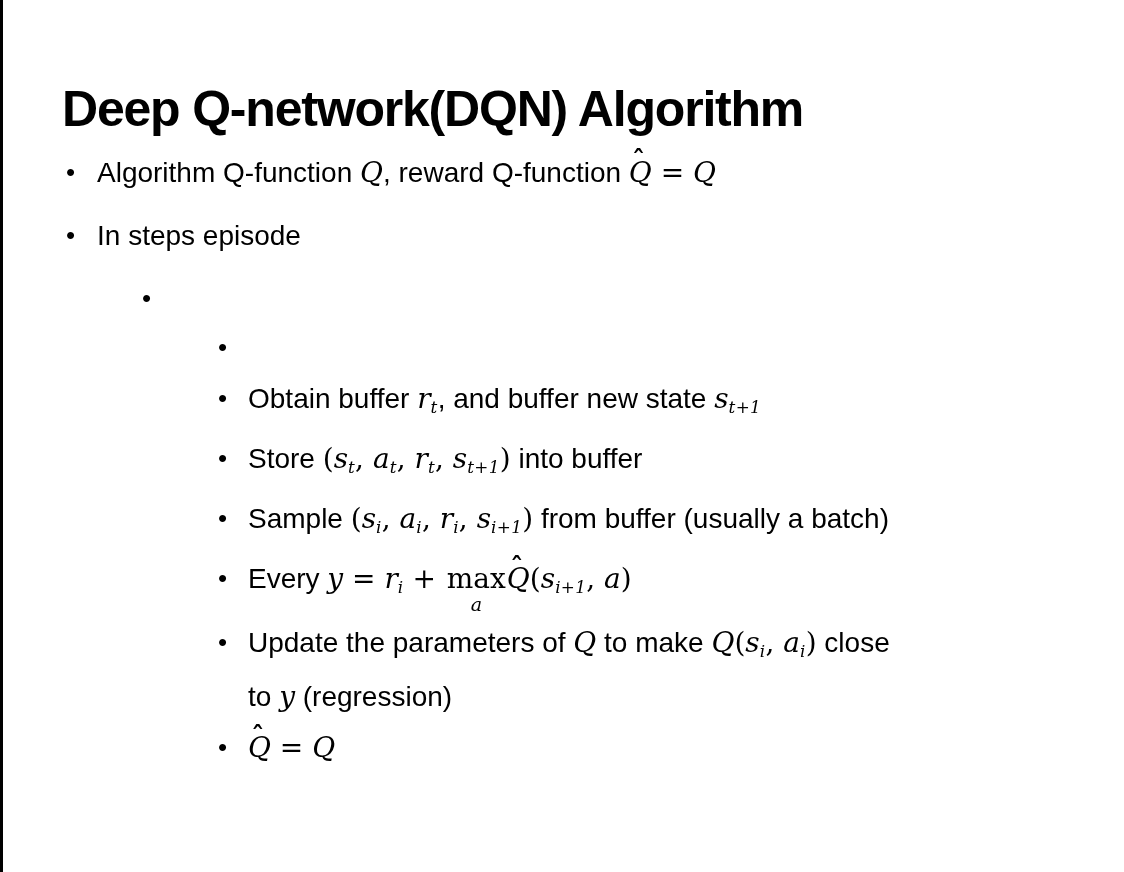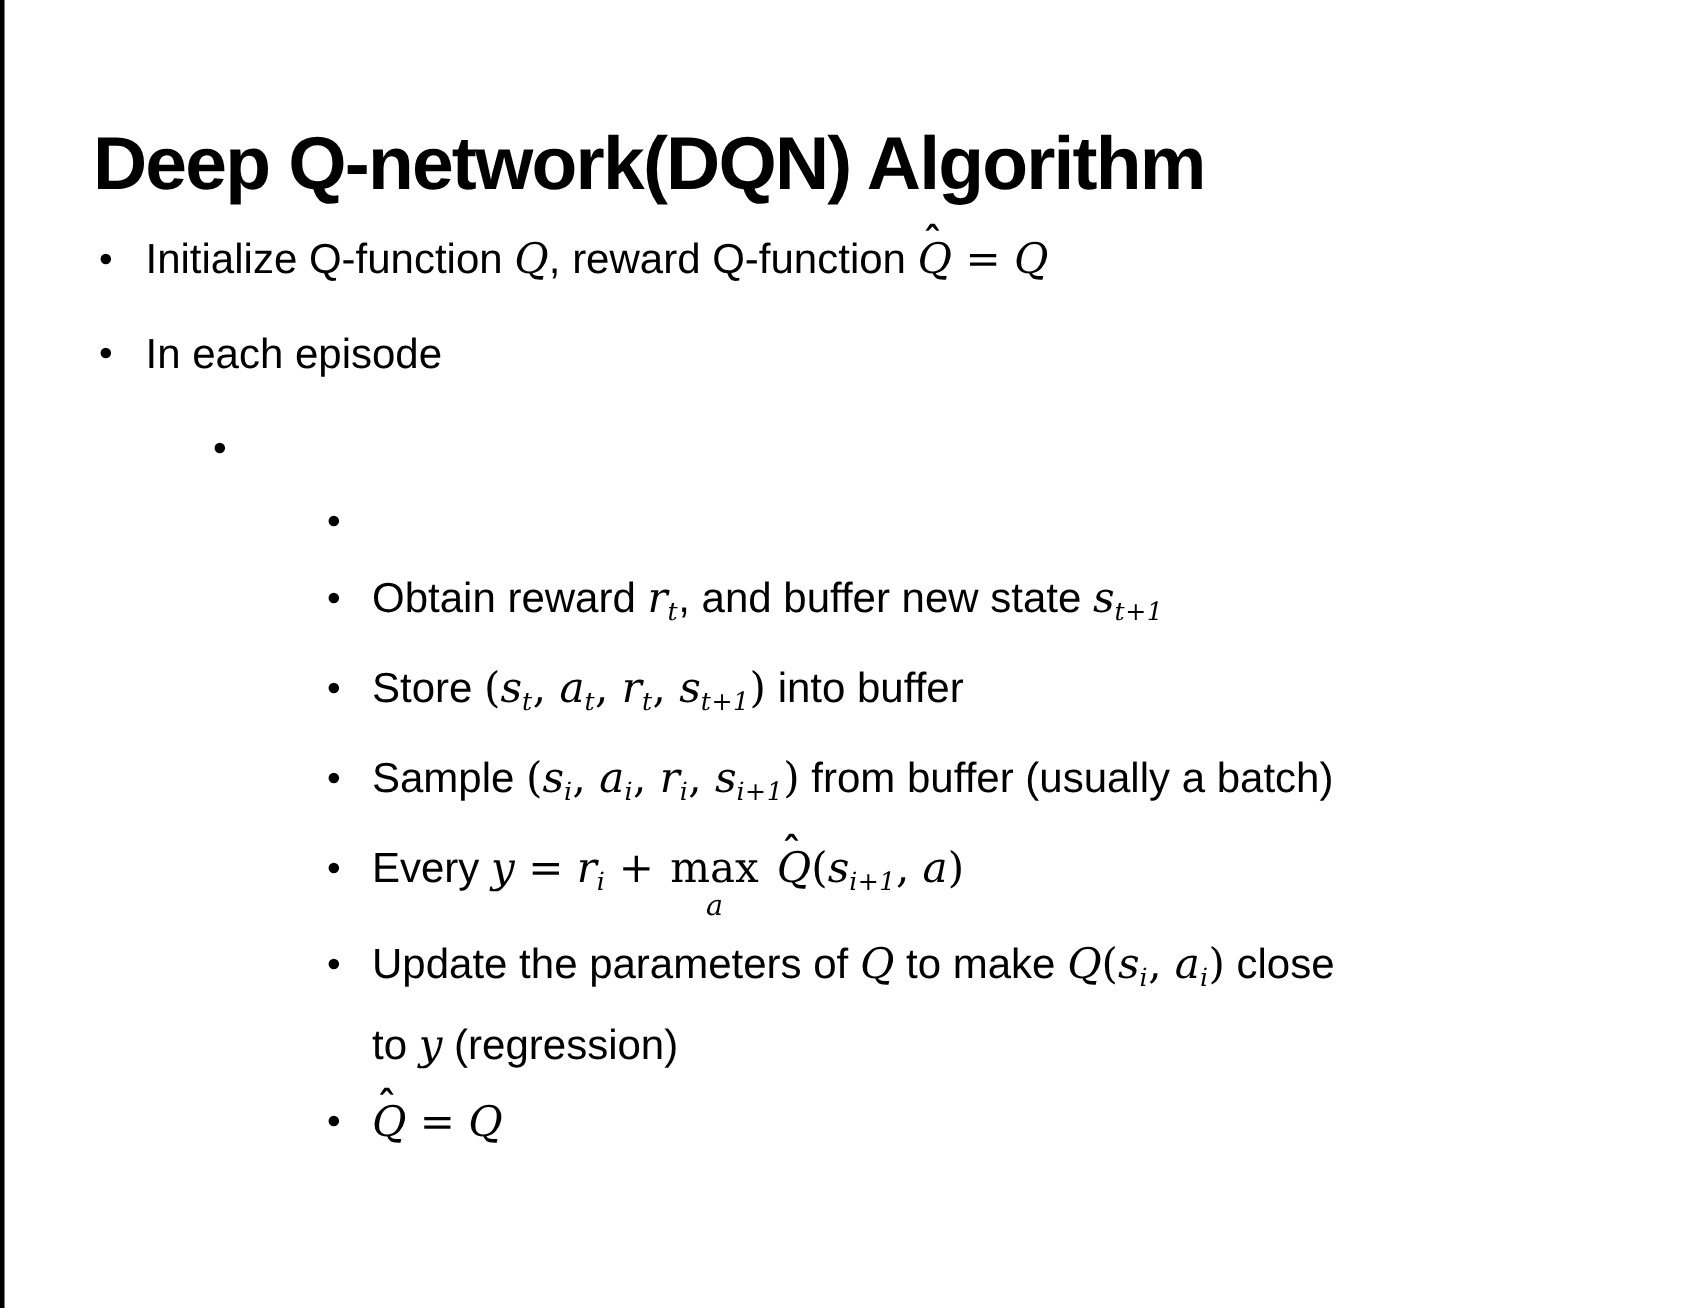--- a/index.html
+++ b/index.html
@@ -87,21 +87,21 @@
     font-style: normal;
     font-size: 0.9em;
     font-weight: 700;
   }
   .stack {
     display: inline-flex;
     flex-direction: column;
     align-items: center;
     font-family: "DejaVu Serif", serif;
     line-height: 1;
-    margin: 0 12px 0 2px;
+    margin: 0 1px 0 2px;
     vertical-align: baseline;
   }
   .stack-top {
     font-style: normal;
     line-height: 1;
   }
   .stack-under {
     font-style: italic;
     font-size: 0.68em;
     line-height: 1;
@@ -110,35 +110,35 @@
 </style>
 </head>
 <body>
 
 <div class="slide">
   <div class="left-border"></div>
   <h1 class="title">Deep Q-network(DQN) Algorithm</h1>
   <div class="bullets">
       <div class="item l1">
         <span class="dot">•</span>
-        <span class="content"><span class="txt">Initialize Q-function </span><span class="math">Q</span><span class="txt">, reward Q-function </span><span class="hat-wrap"><span class="hat-mark">ˆ</span>Q</span><span class="mroman"> = </span><span class="math">Q</span></span>
+        <span class="content"><span class="txt">Algorithm Q-function </span><span class="math">Q</span><span class="txt">, reward Q-function </span><span class="hat-wrap"><span class="hat-mark">ˆ</span>Q</span><span class="mroman"> = </span><span class="math">Q</span></span>
       </div>
       <div class="item l1">
         <span class="dot">•</span>
-        <span class="content"><span class="txt">In each episode</span></span>
+        <span class="content"><span class="txt">In steps episode</span></span>
       </div>
       <div class="item l2">
         <span class="dot">•</span>
       </div>
       <div class="item l3">
         <span class="dot">•</span>
       </div>
       <div class="item l3">
         <span class="dot">•</span>
-        <span class="content"><span class="txt">Obtain reward </span><span class="math">r<span class="msub">t</span></span><span class="txt">, and buffer new state </span><span class="math">s<span class="msub">t+1</span></span></span>
+        <span class="content"><span class="txt">Obtain buffer </span><span class="math">r<span class="msub">t</span></span><span class="txt">, and buffer new state </span><span class="math">s<span class="msub">t+1</span></span></span>
       </div>
       <div class="item l3">
         <span class="dot">•</span>
         <span class="content"><span class="txt">Store </span><span class="mroman">(</span><span class="math">s<span class="msub">t</span></span><span class="mroman">, </span><span class="math">a<span class="msub">t</span></span><span class="mroman">, </span><span class="math">r<span class="msub">t</span></span><span class="mroman">, </span><span class="math">s<span class="msub">t+1</span></span><span class="mroman">)</span><span class="txt"> into buffer</span></span>
       </div>
       <div class="item l3">
         <span class="dot">•</span>
         <span class="content"><span class="txt">Sample </span><span class="mroman">(</span><span class="math">s<span class="msub">i</span></span><span class="mroman">, </span><span class="math">a<span class="msub">i</span></span><span class="mroman">, </span><span class="math">r<span class="msub">i</span></span><span class="mroman">, </span><span class="math">s<span class="msub">i+1</span></span><span class="mroman">)</span><span class="txt"> from buffer (usually a batch)</span></span>
       </div>
       <div class="item l3">

